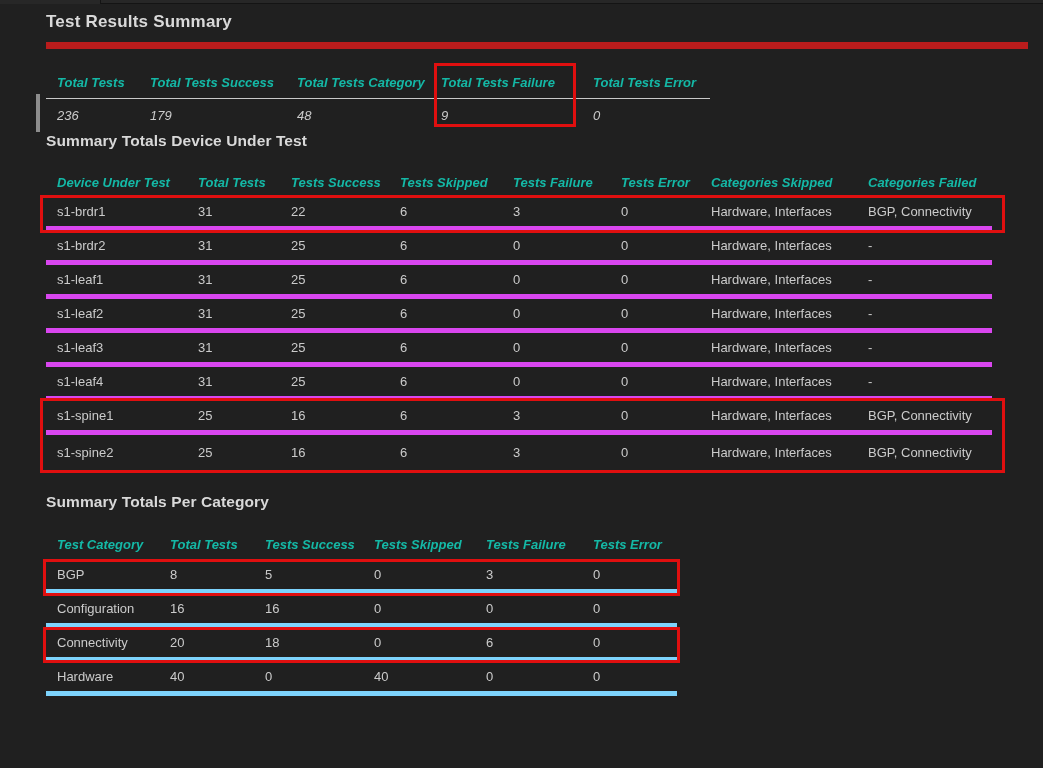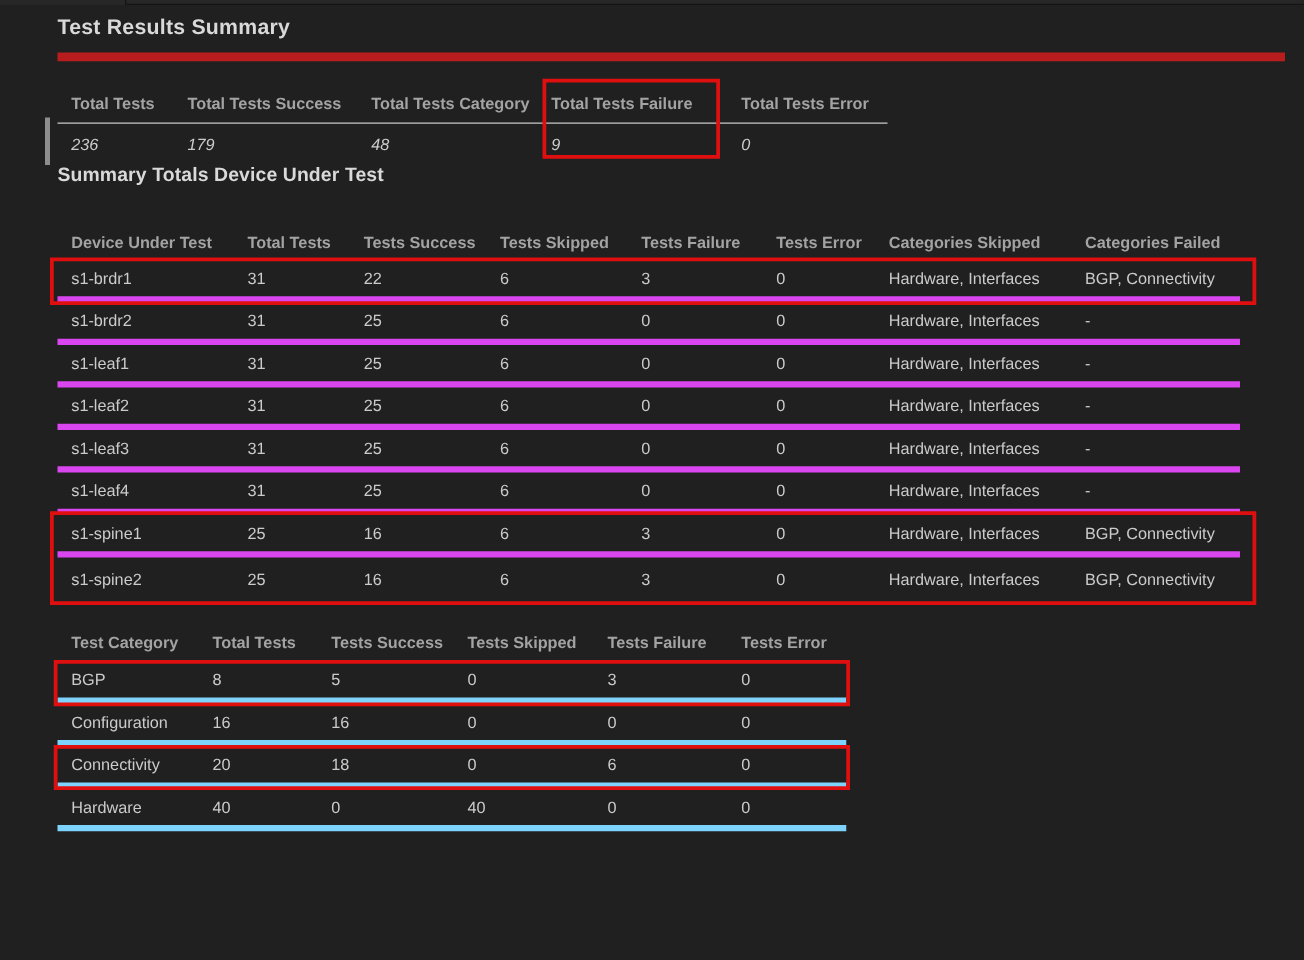--- a/index.html
+++ b/index.html
@@ -25,30 +25,30 @@
   h2.section-heading {
     margin:0; font-size:15.5px; line-height:18px; font-weight:bold; color:#d9d9d9;
     letter-spacing:.1px;
   }
   #heading-summary-totals  { margin-top:28px; }
   #heading-summary-device  { }
   #heading-summary-category{ margin-top:24px; }
 
   .tbl { position:relative; }
   .trow { display:grid; align-items:center; height:34px; }
-  .thead-row { font-weight:bold; color:#a3a3a3; border-bottom:1px solid #c9c9c9; }
+  .thead-row { font-weight:bold; color:#14b8a6; border-bottom:1px solid #c9c9c9;font-style:italic; }
   .cell { padding-left:11px; white-space:nowrap; overflow:visible; }
 
   
   #table-summary-totals { width:664px; margin-top:17px; }
   #table-summary-totals .trow { grid-template-columns:93px 147px 144px 152px 117px; height:33px; }
   #table-summary-totals .tbody .trow { border-bottom:none;font-style:italic; }
 
   
-  #table-summary-device { width:946px; margin-top:30px; }
+  #table-summary-device { width:946px; margin-top:19px; }
   #table-summary-device .trow { grid-template-columns:141px 93px 109px 113px 108px 90px 157px 124px; }
   #table-summary-device .thead-row { height:28px; }
   #table-summary-device .tbody .trow { border-bottom:5px solid #d946ef; }
   #table-summary-device .tbody .trow:last-child { border-bottom:none; }
 
   
   #table-summary-category { width:631px; margin-top:19px; }
   #table-summary-category .trow { grid-template-columns:113px 95px 109px 112px 107px 84px; }
   #table-summary-category .thead-row { height:30px; }
   #table-summary-category .tbody .trow { border-bottom:5px solid #7dd3fc; }
@@ -190,20 +190,21 @@
           <div class="cell">3</div>
           <div class="cell">0</div>
           <div class="cell">Hardware, Interfaces</div>
           <div class="cell">BGP, Connectivity</div>
         </div>
       </div>
     <div class="hl" id="hl-row-brdr1" style="border-color: rgb(224, 15, 15);"></div>
     <div class="hl" id="hl-rows-spine" style="border-color: rgb(224, 15, 15);"></div>
   </div>
 
+  <h2 class="section-heading" id="heading-summary-category">Summary Totals Per Category</h2>
 
   <div class="tbl" id="table-summary-category">
     <div class="trow thead-row">
         <div class="cell">Test Category</div>
         <div class="cell">Total Tests</div>
         <div class="cell">Tests Success</div>
         <div class="cell">Tests Skipped</div>
         <div class="cell">Tests Failure</div>
         <div class="cell">Tests Error</div>
       </div>

